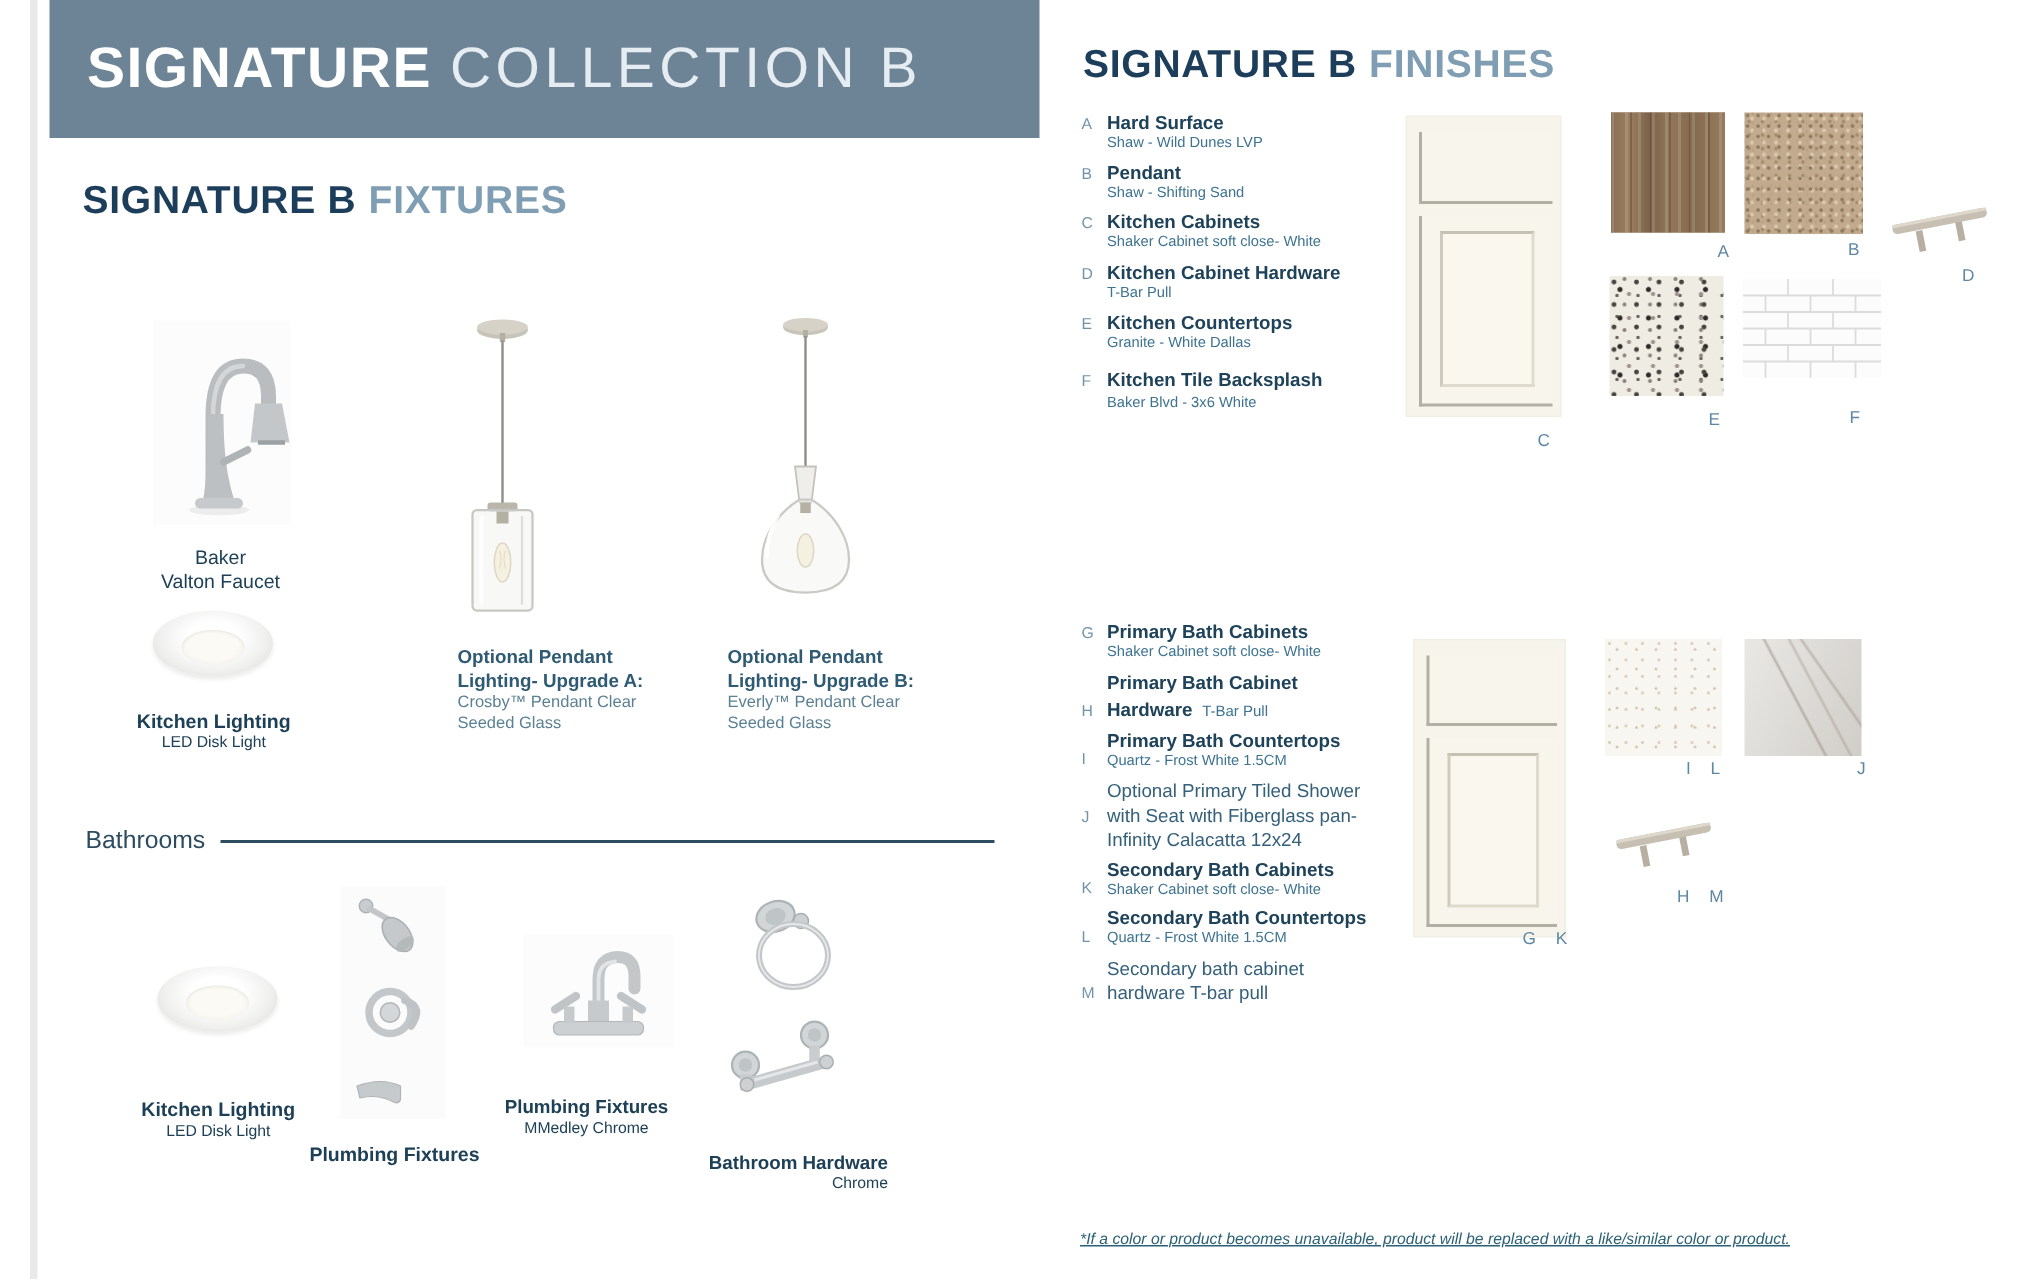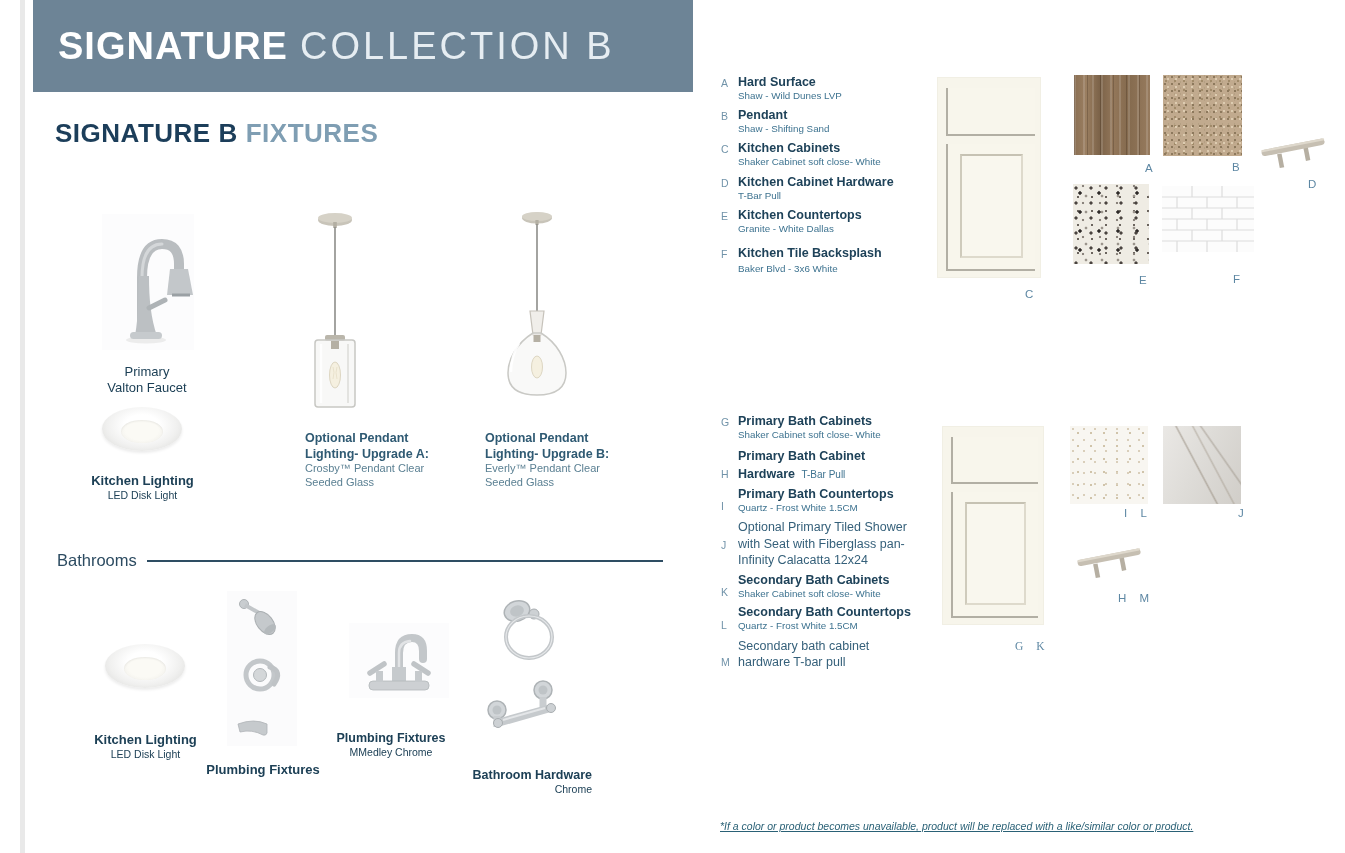--- a/index.html
+++ b/index.html
@@ -134,21 +134,21 @@
       <path d="M40 118 V64 Q40 30 60 30 Q77 30 77 50 V57" fill="none" stroke="#b9bdc0" stroke-width="10" stroke-linecap="round"></path>
       <path d="M40 118 V64 Q40 30 60 30" fill="none" stroke="#d4d7d9" stroke-width="3" stroke-linecap="round"></path>
       <path d="M68 55 h18 l5 26 h-26 z" fill="#c3c7ca"></path>
       <path d="M70 81 h18" stroke="#9aa0a4" stroke-width="3"></path>
       <path d="M33 122 C37 100 36 80 37 62 L47 62 C47 86 49 104 55 122 Z" fill="#bcc0c3"></path>
       <path d="M47 94 L63 86" stroke="#aeb3b6" stroke-width="5" stroke-linecap="round"></path>
       <rect x="28" y="118" width="32" height="7" rx="3.5" fill="#c6cacd"></rect>
     </svg>
   </div>
   <div class="abs cap" style="left:57px; top:364px; width:140px;">
-    <div class="c-line">Primary</div>
+    <div class="c-line">Baker</div>
     <div class="c-line">Valton Faucet</div>
   </div>
 
   <div class="disk" style="left:82px; top:407px; width:80px; height:44px;">
     <div class="disk-inner"></div>
   </div>
   <div class="abs cap" style="left:50px; top:473px; width:145px;">
     <div class="c-title">Kitchen Lighting</div>
     <div class="c-sub">LED Disk Light</div>
   </div>
@@ -267,20 +267,23 @@
       <line x1="22" y1="44" x2="64" y2="32" stroke="#e4e6e8" stroke-width="2"></line>
       <circle cx="70" cy="32" r="4.5" fill="#cdd1d4" stroke="#a9aeb1" stroke-width="1"></circle>
       <circle cx="17" cy="47" r="4.5" fill="#cdd1d4" stroke="#a9aeb1" stroke-width="1"></circle>
     </svg>
   </div>
   <div class="abs cap" style="left:436px; top:768px; width:136px;text-align:right;">
     <div class="c-title" style="font-size:12.5px;">Bathroom Hardware</div>
     <div class="c-sub">Chrome</div>
   </div>
 
+  <div class="abs h2" style="left:702px; top:27px;">
+    <span class="hd">SIGNATURE B</span><span class="hl">FINISHES</span>
+  </div>
 
   <div class="abs fin-list" style="left:701px; top:75px; width:215px;">
     <div class="fin-item">
       <span class="fin-letter">A</span>
       <div class="fin-text">
         <div class="fin-title">Hard Surface</div>
         <div class="fin-sub">Shaw - Wild Dunes LVP</div>
       </div>
     </div>
     <div class="fin-item">
@@ -408,21 +411,21 @@
       </div>
     </div>
   </div>
 
   <div class="abs cab" style="left:923px; top:427px; width:100px; height:197px;">
     <div class="drawer"></div>
     <div class="door">
       <div class="panel"></div>
     </div>
   </div>
-  <div class="abs sw-label dbl" style="left:995px; top:640px;font-family:Liberation Serif, serif;">G K</div>
+  <div class="abs sw-label dbl" style="left:995px; top:620px;">G K</div>
 
   <div class="abs sw-quartz" style="left:1050px; top:426px; width:78px; height:78px;"></div>
   <div class="abs sw-label dbl" style="left:1104px; top:507px;">I L</div>
 
   <div class="abs sw-marble" style="left:1143px; top:426px; width:78px; height:78px;"></div>
   <div class="abs sw-label" style="left:1218px; top:507px;">J</div>
 
   <div class="abs" style="left:1055px; top:540px; width:70px; height:44px;">
     <svg width="100%" height="100%" viewBox="0 0 68 44">
       <g transform="rotate(-11 34 22)">

